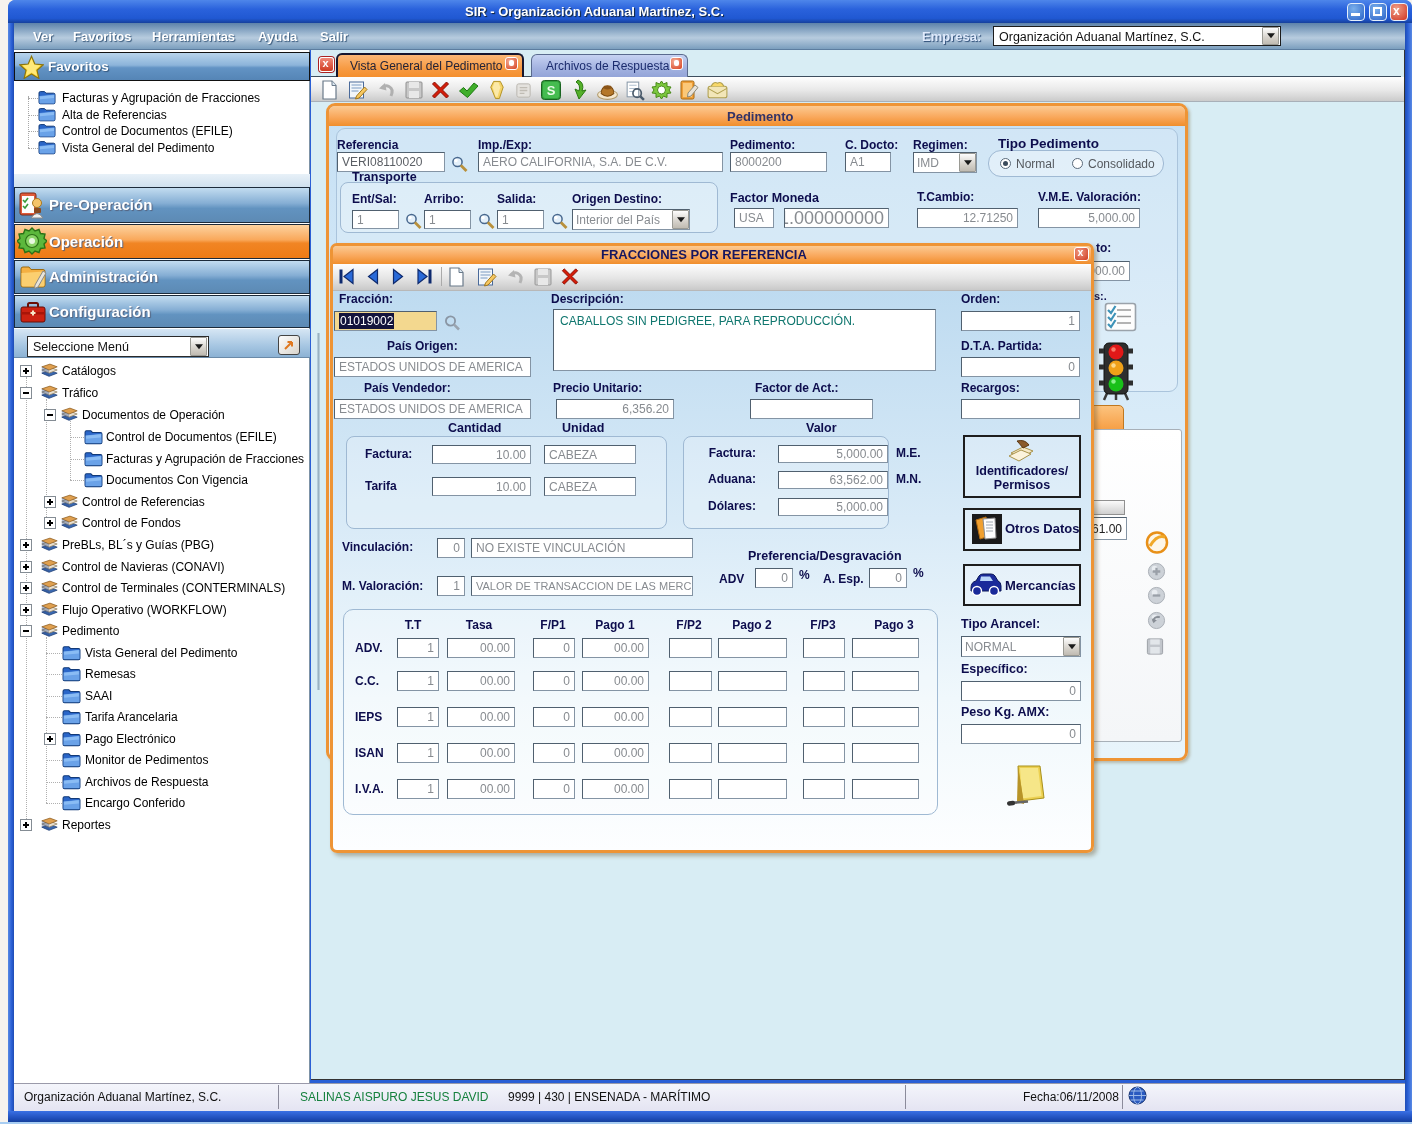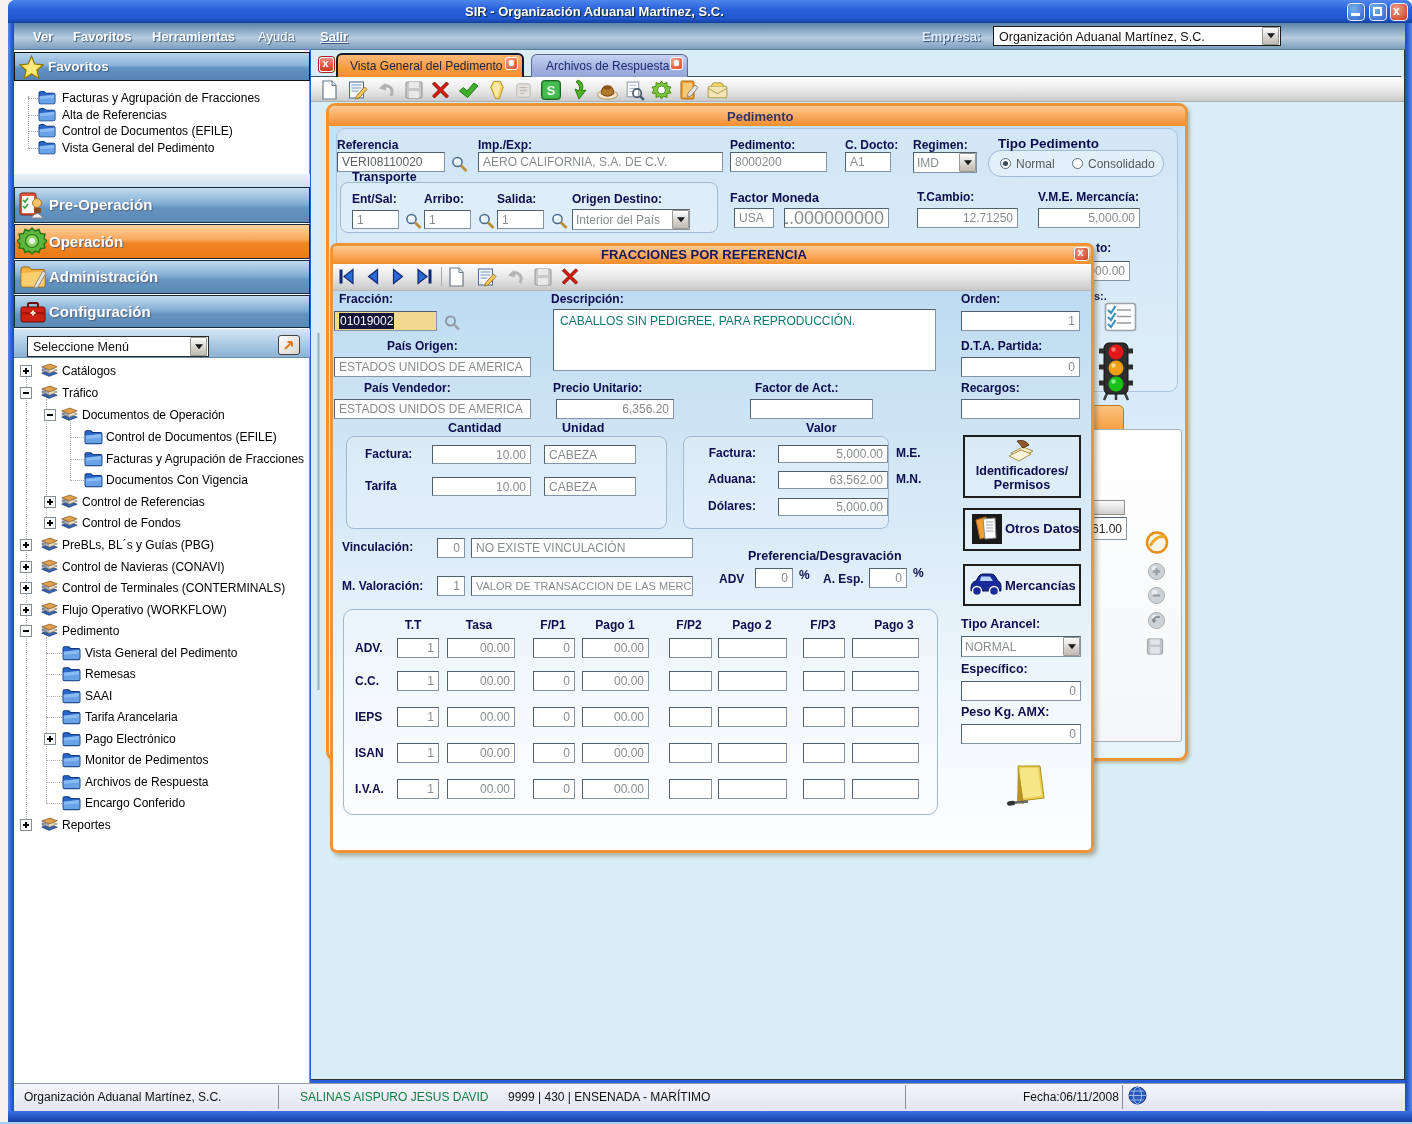--- a/index.html
+++ b/index.html
@@ -26,22 +26,22 @@
 <div class="abs" style="left:1347px;top:3px;width:18px;height:18px;border-radius:4px;border:1px solid #e6f0fc;background:radial-gradient(circle at 35% 30%,#7ab0ec,#2a62c8);"></div>
 <div class="abs" style="left:1368.5px;top:3px;width:18px;height:18px;border-radius:4px;border:1px solid #e6f0fc;background:radial-gradient(circle at 35% 30%,#7ab0ec,#2a62c8);"></div>
 <div class="abs" style="left:1390px;top:3px;width:18px;height:18px;border-radius:4px;border:1px solid #e6f0fc;background:radial-gradient(circle at 35% 30%,#f0a088,#cf3522);"></div>
 <div class="abs" style="left:1351px;top:13px;width:9px;height:3px;background:#fff;"></div>
 <div class="abs" style="left:1373px;top:7px;width:9px;height:9px;border:2px solid #fff;"></div>
 <div class="abs" style="left:1393px;top:4px;width:12px;height:14px;color:#fff;font-weight:bold;font-size:12px;">x</div>
 <div class="abs" style="left:14px;top:23px;width:1391px;height:27px;background:linear-gradient(#5d82aa,#a8c0d6 45%,#b7cbde 55%,#7da0bf 95%,#49688c);"></div>
 <div class="abs" style="left:33px;top:29px;font-size:13px;font-weight:bold;color:#fff;text-shadow:1px 1px 1px #3a5a7c;">Ver</div>
 <div class="abs" style="left:73px;top:29px;font-size:13px;font-weight:bold;color:#fff;text-shadow:1px 1px 1px #3a5a7c;">Favoritos</div>
 <div class="abs" style="left:152px;top:29px;font-size:13px;font-weight:bold;color:#fff;text-shadow:1px 1px 1px #3a5a7c;">Herramientas</div>
-<div class="abs" style="left:258px;top:29px;font-size:13px;font-weight:normal;color:#fff;text-shadow:1px 1px 1px #3a5a7c;">Ayuda</div>
-<div class="abs" style="left:320px;top:29px;font-size:13px;font-weight:bold;color:#fff;text-shadow:1px 1px 1px #3a5a7c;text-decoration:underline;">Salir</div>
+<div class="abs" style="left:258px;top:29px;font-size:13px;font-weight:bold;color:#fff;text-shadow:1px 1px 1px #3a5a7c;">Ayuda</div>
+<div class="abs" style="left:320px;top:29px;font-size:13px;font-weight:bold;color:#fff;text-shadow:1px 1px 1px #3a5a7c;">Salir</div>
 <div class="abs" style="left:922px;top:29px;font-size:13px;font-weight:bold;color:#dfeafc;text-shadow:1px 1px 1px #2a4a74;">Empresa:</div>
 <div class="abs" style="left:993px;top:26px;width:288px;height:20px;background:#fff;border:1px solid #1c1c1c;"></div>
 <div class="abs" style="left:999px;top:30px;font-size:12.5px;color:#111;">Organización Aduanal Martínez, S.C.</div>
 <div class="ddarrow" style="left:1262px;top:27px;width:17px;height:18px;"></div>
 <div class="abs" style="left:14px;top:50px;width:296px;height:1033px;background:#fff;border-right:1px solid #7d92a6;"></div>
 <div class="abs" style="left:14px;top:52px;width:296px;height:29px;border:1px solid #111;background:linear-gradient(#b8d4ec,#8cb4da 45%,#6293c4 55%,#5585b6);"></div>
 <div class="abs" style="left:48px;top:59px;font-size:13.5px;font-weight:bold;color:#fff;text-shadow:1px 1px 1px #33557a;">Favoritos</div>
 <svg class="abs" style="left:19px;top:55px;" width="25" height="24" viewBox="0 0 34 31">
 <path d="M17 1 L21.5 11.5 L33 12.5 L24.5 20 L27 31 L17 25 L7 31 L9.5 20 L1 12.5 L12.5 11.5 Z" fill="#ffd935" stroke="#8a7410" stroke-width="1.6"></path>
 <path d="M17 4 L20.5 12.5 L29 13.4 L22.5 19 L24.5 27.5 L17 23 L9.5 27.5 L11.5 19 L5 13.4 L13.5 12.5 Z" fill="#ffe97a"></path>
@@ -463,21 +463,21 @@
 <div class="inp" style="left:734px;top:208px;width:40px;height:20px;background:#fff;font-size:12px;color:#878b90;">
     <span class="tl">USA</span>
   </div>
 <div class="inp" style="left:784px;top:208px;width:105px;height:20px;background:#fff;font-size:18px;color:#878b90;">
     <span class="tr">1.000000000</span>
   </div>
 <div class="lbl" style="left:917px;top:190px;font-size:12px;">T.Cambio:</div>
 <div class="inp" style="left:917px;top:208px;width:101px;height:20px;background:#fff;font-size:12px;color:#878b90;">
     <span class="tr">12.71250</span>
   </div>
-<div class="lbl" style="left:1038px;top:190px;font-size:12px;">V.M.E. Mercancía:</div>
+<div class="lbl" style="left:1038px;top:190px;font-size:12px;">V.M.E. Valoración:</div>
 <div class="inp" style="left:1038px;top:208px;width:102px;height:20px;background:#fff;font-size:12px;color:#878b90;">
     <span class="tr">5,000.00</span>
   </div>
 <div class="lbl" style="left:1096px;top:241px;font-size:12px;">to:</div>
 <div class="inp" style="left:1040px;top:261px;width:90px;height:20px;background:#fff;font-size:12px;color:#878b90;">
     <span class="tr">,000.00</span>
   </div>
 <div class="lbl" style="left:1094px;top:290px;font-size:11px;">s:.</div>
 <svg class="abs" style="left:1104px;top:302px;" width="33" height="30" viewBox="0 0 33 30">
 <rect x="1.5" y="1.5" width="30" height="27" rx="2.5" fill="#fdfdfd" stroke="#9aa2aa" stroke-width="1.6"></rect>

